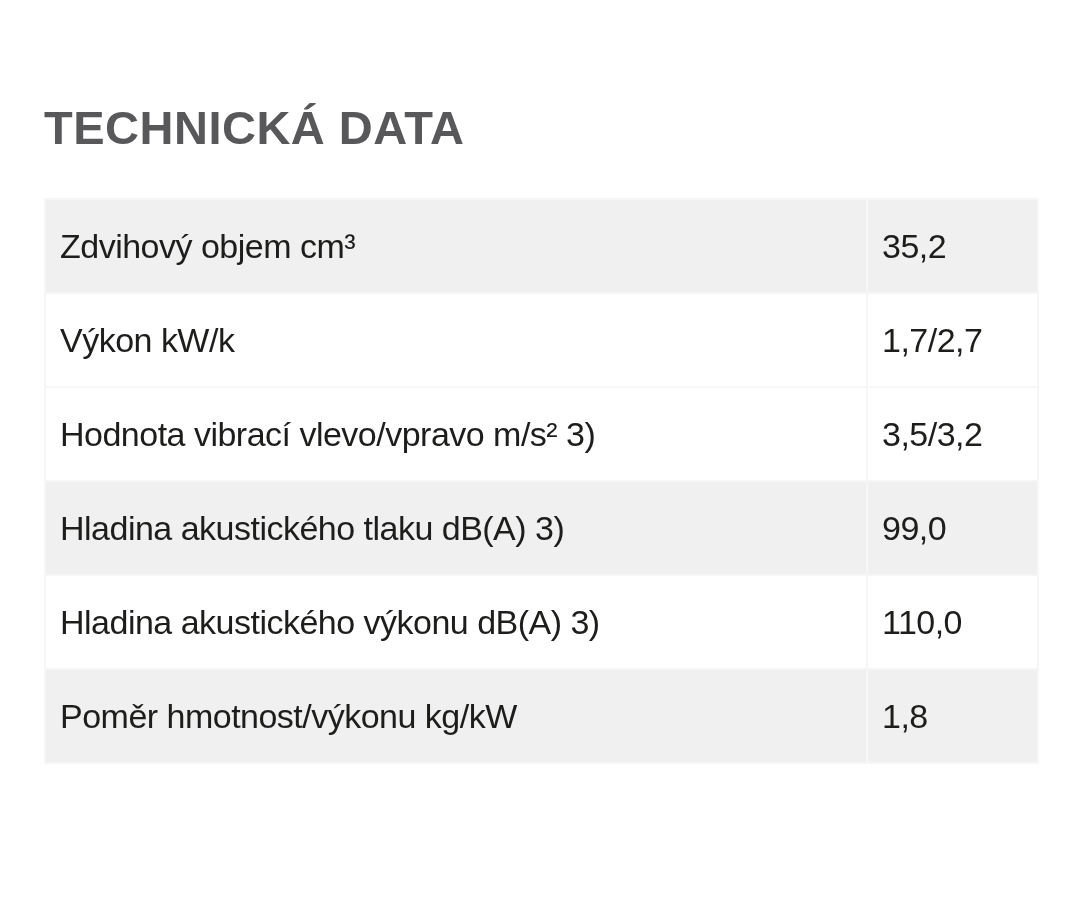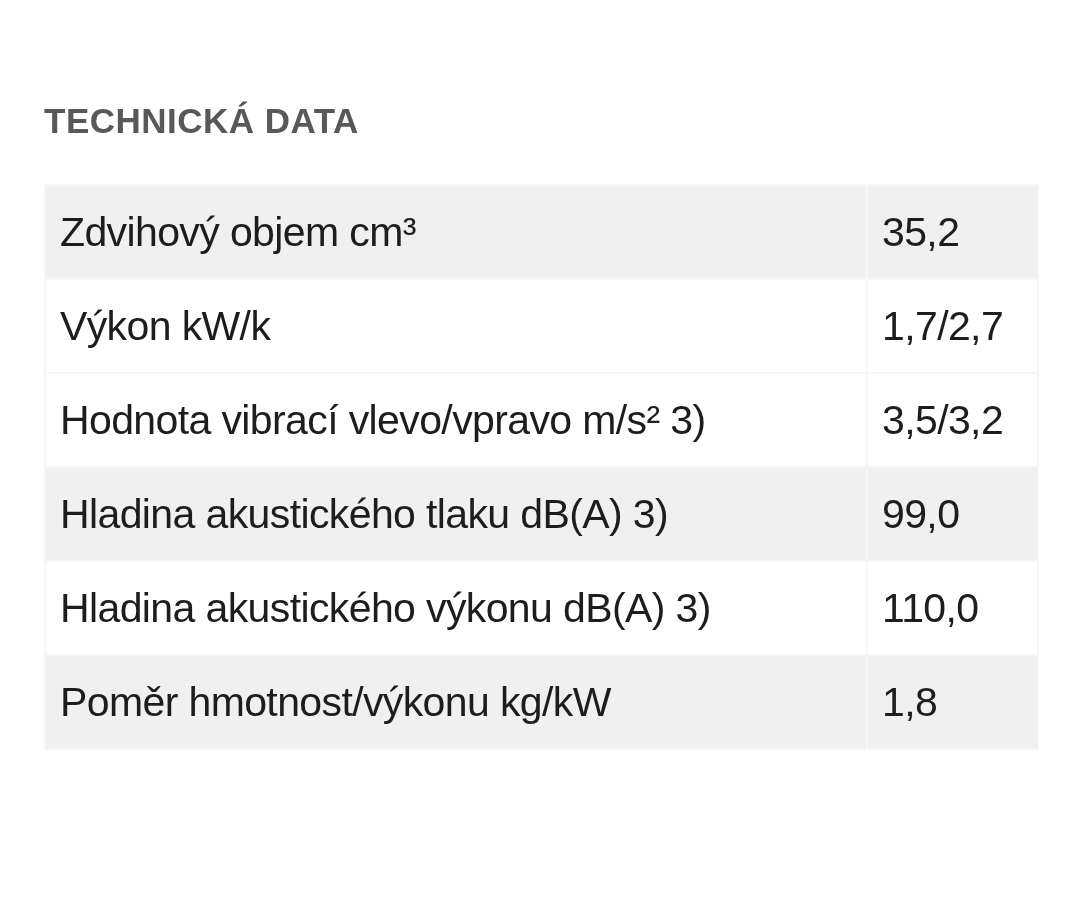--- a/index.html
+++ b/index.html
@@ -9,35 +9,35 @@
     font-family: "Liberation Sans", "DejaVu Sans", sans-serif;
   }
   body {
     height: 898px;
     overflow: hidden;
   }
   .content {
     padding: 100px 43px 0 44px;
   }
   .page-title {
-    font-size: 35px;
+    font-size: 47px;
     font-weight: 700;
     color: #58585a;
     letter-spacing: 0.5px;
     line-height: 1.2;
   }
   table.spec-table {
     margin-top: 42px;
     width: 993px;
     border-collapse: collapse;
     table-layout: fixed;
   }
   table.spec-table td {
     height: 94px;
-    font-size: 41px;
+    font-size: 34px;
     font-stretch: condensed;
     letter-spacing: -0.015em;
     color: #1d1d1b;
     vertical-align: middle;
     padding: 0 10px 0 14px;
     border: 2px solid #f6f6f6;
     overflow: hidden;
     white-space: nowrap;
   }
   table.spec-table td.label-cell { width: 822px; }

